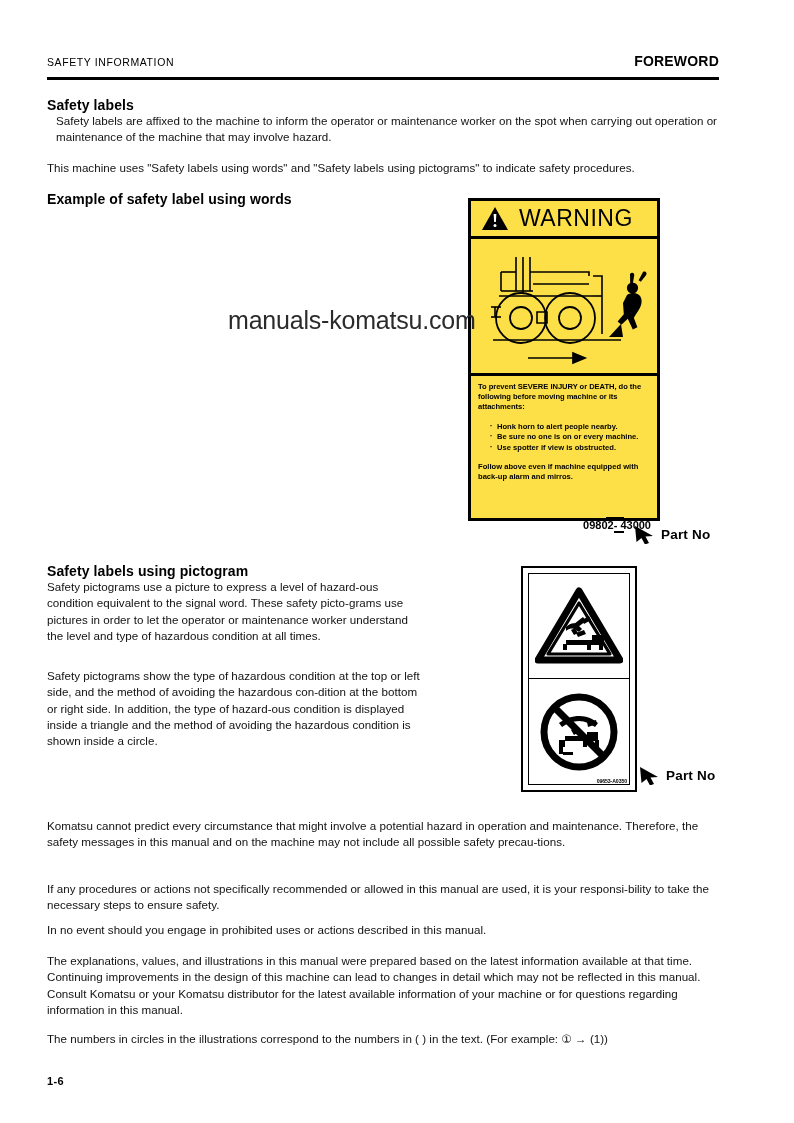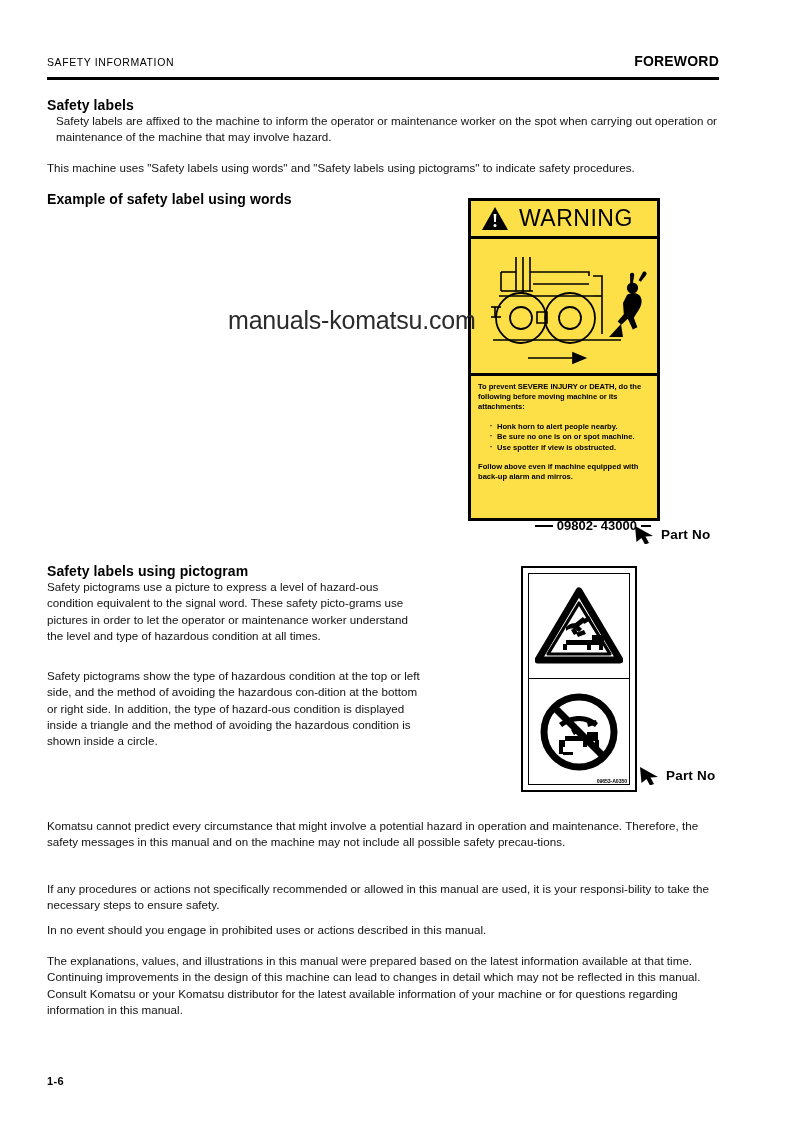--- a/index.html
+++ b/index.html
@@ -142,25 +142,26 @@
   .wl-follow {
     margin-top: 9px;
     font-size: 7.6px;
     font-weight: bold;
     line-height: 10.2px;
   }
   .wl-partno {
     position: absolute;
     right: 6px;
     bottom: 3px;
-    font-size: 13px;
+    font-size: 11px;
     font-weight: bold;
     white-space: nowrap;
     display: flex;
     align-items: center;
+    flex-direction: column;
   }
   .wl-partno .dash-l,
   .wl-partno .dash-r {
     display: inline-block;
     height: 2px;
     background: #000;
     vertical-align: middle;
   }
   .wl-partno .dash-l { width: 18px; margin-right: 4px; }
   .wl-partno .dash-r { width: 10px; margin-left: 4px; }
@@ -327,21 +328,21 @@
           <line x1="57" y1="119" x2="103" y2="119"></line>
           <path d="M102 114 L114 119 L102 124 Z"></path>
         </g>
       </svg>
     </div>
 
     <div class="wl-body">
       <div class="lead">To prevent SEVERE INJURY or DEATH, do the following before moving machine or its attachments:</div>
       <ul class="wl-bullets">
         <li>Honk horn to alert people nearby.</li>
-        <li>Be sure no one is on or spot machine.</li>
+        <li>Be sure no one is on or every machine.</li>
         <li>Use spotter if view is obstructed.</li>
       </ul>
       <div class="wl-follow">Follow above even if machine equipped with back-up alarm and mirros.</div>
       <div class="wl-partno">
         <span class="dash-l"></span>
         <span>09802- 43000</span>
         <span class="dash-r"></span>
       </div>
     </div>
   </div>
@@ -414,16 +415,19 @@
   </div>
 
   <div class="tb" style="left:47px; top:818px; width:676px;">Komatsu cannot predict every circumstance that might involve a potential hazard in operation and maintenance. Therefore, the safety messages in this manual and on the machine may not include all possible safety precau-tions.</div>
 
   <div class="tb" style="left:47px; top:881px; width:676px;">If any procedures or actions not specifically recommended or allowed in this manual are used, it is your responsi-bility to take the necessary steps to ensure safety.</div>
 
   <div class="tb" style="left:47px; top:922px; width:676px;">In no event should you engage in prohibited uses or actions described in this manual.</div>
 
   <div class="tb" style="left:47px; top:953px; width:676px;">The explanations, values, and illustrations in this manual were prepared based on the latest information available at that time. Continuing improvements in the design of this machine can lead to changes in detail which may not be reflected in this manual. Consult Komatsu or your Komatsu distributor for the latest available information of your machine or for questions regarding information in this manual.</div>
 
+  <div class="tb" style="left:47px; top:1031px; width:676px;">
+    <span>The numbers in circles in the illustrations correspond to the numbers in ( ) in the text. (For example: </span><span class="circ-one">①</span><span> → (1))</span>
+  </div>
 
   <div class="footer-page">1-6</div>
 
 </div>
 
 </body></html>

